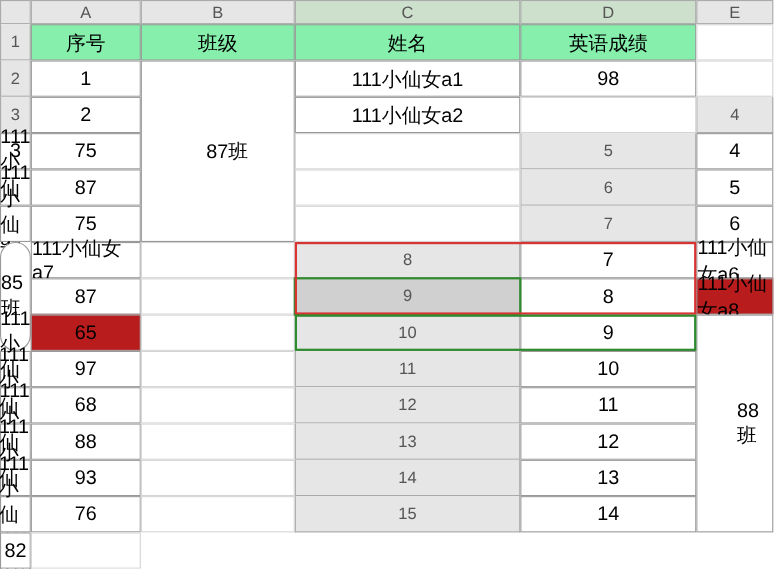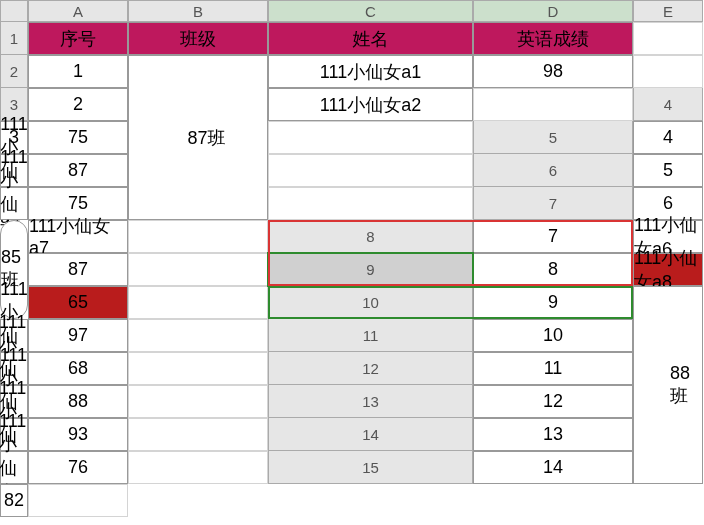--- a/index.html
+++ b/index.html
@@ -40,21 +40,21 @@
   .cell {
     border: 1px solid #999;
     display: flex;
     align-items: center;
     justify-content: center;
     height: 33px;
     background: #fff;
     position: relative;
   }
   .cell.header {
-    background: #be185d;
+    background: #86efac;
     font-family: Liberation Mono, monospace;
   }
   .cell.empty {
     border: 1px solid #d4d4d4;
     background: #fff;
   }
   .cell.sel {
     background: #b91c1c;
   }
   .merge-b {

